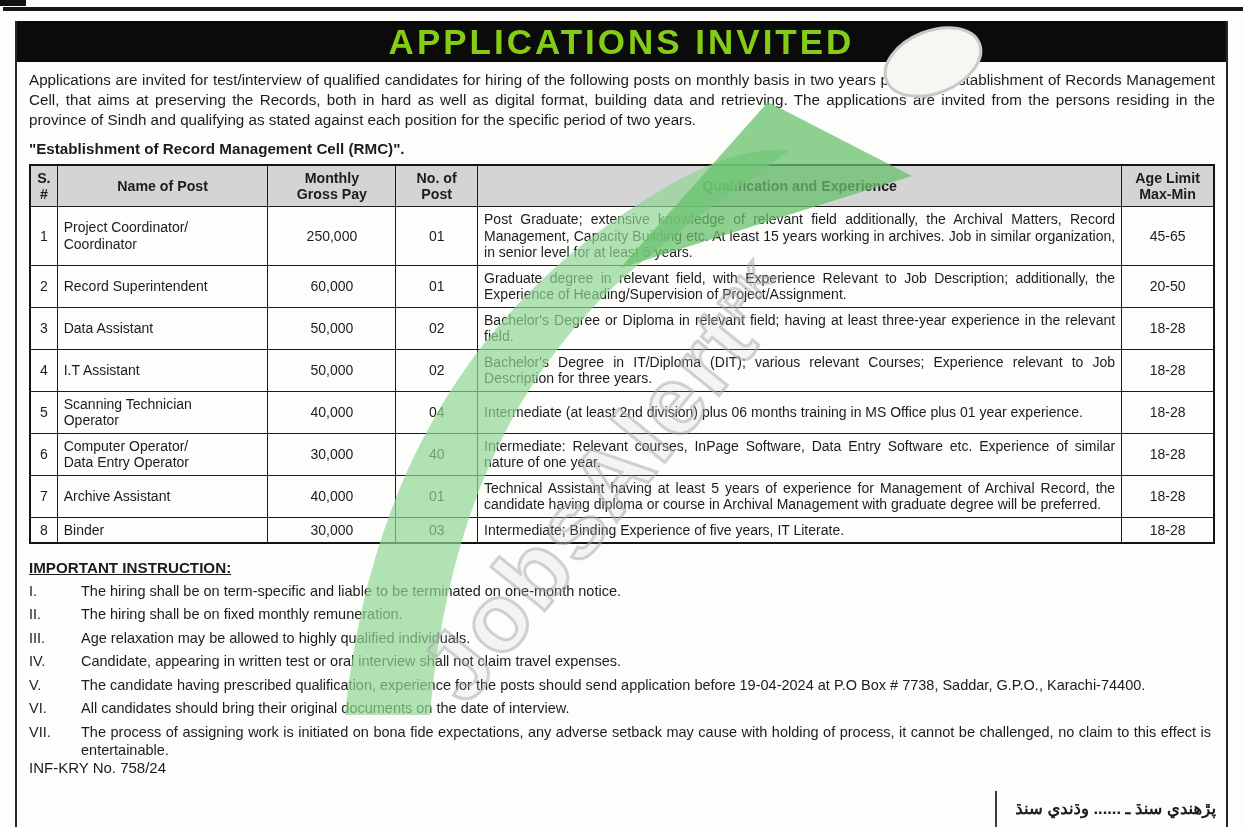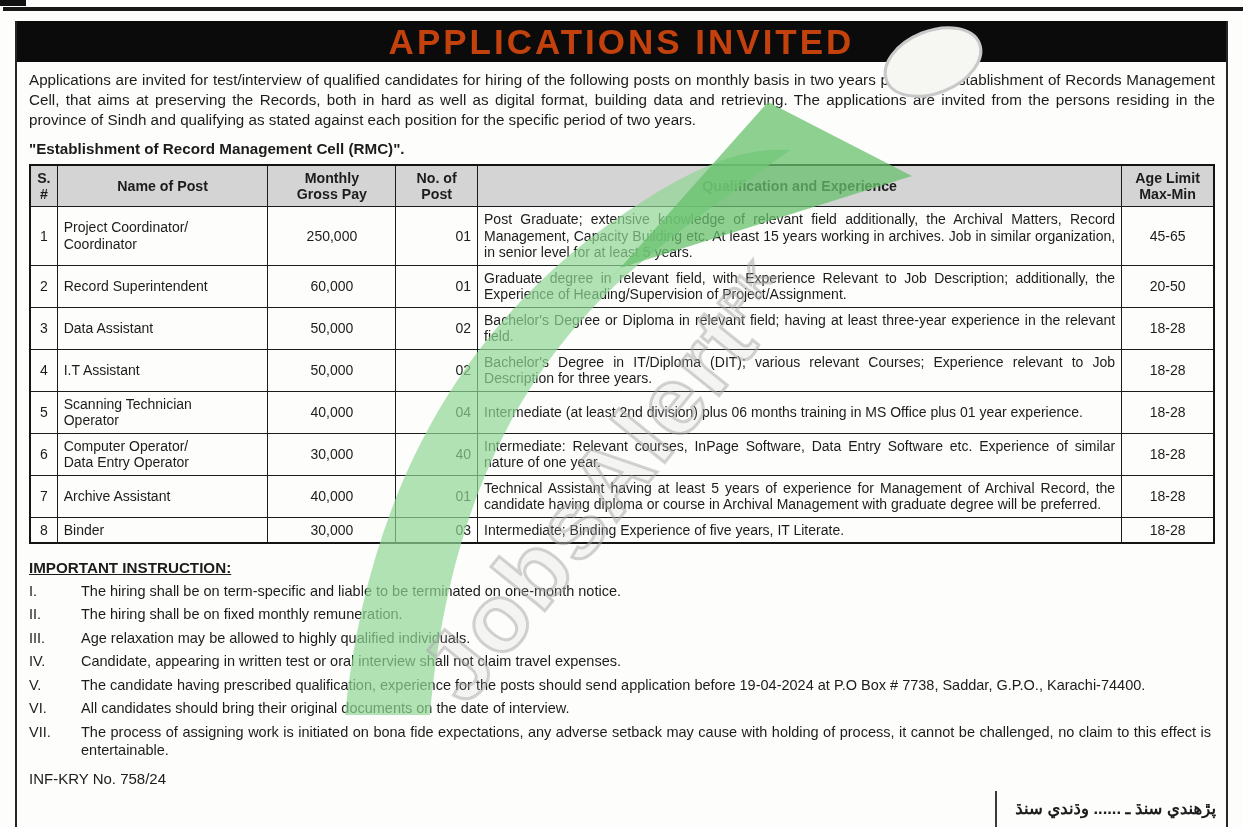--- a/index.html
+++ b/index.html
@@ -14,49 +14,49 @@
 
   .top-rule { position: absolute; top: 7px; left: 3px; right: 0; height: 4px; background: #171717; }
   .corner-mark { position: absolute; top: 0; left: 0; width: 26px; height: 6px; background: #111; }
 
   .ad {
     position: absolute; top: 21px; left: 15px; width: 1213px; height: 806px;
     border-left: 2px solid #262626; border-right: 2px solid #262626;
     overflow: hidden;
   }
   .title-bar {
-    height: 41px; background: #0b0b0b; color: #c2410c;
+    height: 41px; background: #0b0b0b; color: #84cc16;
     display: flex; align-items: center; justify-content: center;
     font-size: 35px; font-weight: bold; letter-spacing: 3px;
   }
   .content { padding: 8px 11px 0 12px; position: relative; }
 
   .intro { font-size: 15.2px; line-height: 20px; text-align: justify; }
   .subheading { margin-top: 10px; margin-bottom: 7px; font-size: 15.2px; font-weight: bold; }
 
   table.posts { width: 100%; border-collapse: collapse; table-layout: fixed; border: 2.5px solid #141414; }
   table.posts th, table.posts td { border: 1.6px solid #1b1b1b; }
   table.posts th {
     background: #d4d4d4; font-size: 14.2px; font-weight: bold;
     line-height: 16px; padding: 4px 2px; text-align: center; white-space: pre-line;
   }
   table.posts td { font-size: 14px; line-height: 16.5px; padding: 4px 6px; vertical-align: middle; }
   td.c-sn { text-align: center; padding: 2px; }
   td.c-name { white-space: pre-line; }
   td.c-pay { text-align: center; }
-  td.c-posts { text-align: right; }
+  td.c-posts { text-align: center; }
   td.c-qual { text-align: justify; }
   td.c-age { text-align: center; }
 
   .inst-heading { margin-top: 15px; font-size: 15.2px; font-weight: bold; text-decoration: underline; }
   .inst { display: flex; margin-top: 5.5px; font-size: 14.5px; line-height: 18px; }
   .inst .rn { flex: 0 0 52px; }
   .inst .it { flex: 1; text-align: justify; padding-right: 4px; }
 
-  .ref { margin-top: 11px; font-size: 15px; }
+  .ref { margin-top: 0; font-size: 15px; }
 
   .urdu-box {
     position: absolute; right: 0; bottom: 0; z-index: 2;
     background: #fdfdfc; border-left: 2px solid #3a3a3a;
     padding: 8px 10px 9px 18px; font-size: 16.5px; font-weight: bold;
     direction: rtl; text-align: center; min-width: 200px;
   }
 
   .wm-svg { position: absolute; left: 0; top: 0; z-index: 3; pointer-events: none; }
   .wm-text {

